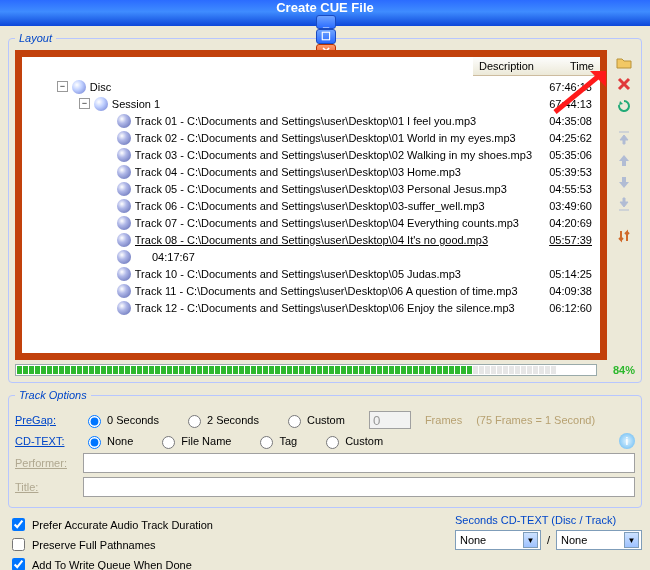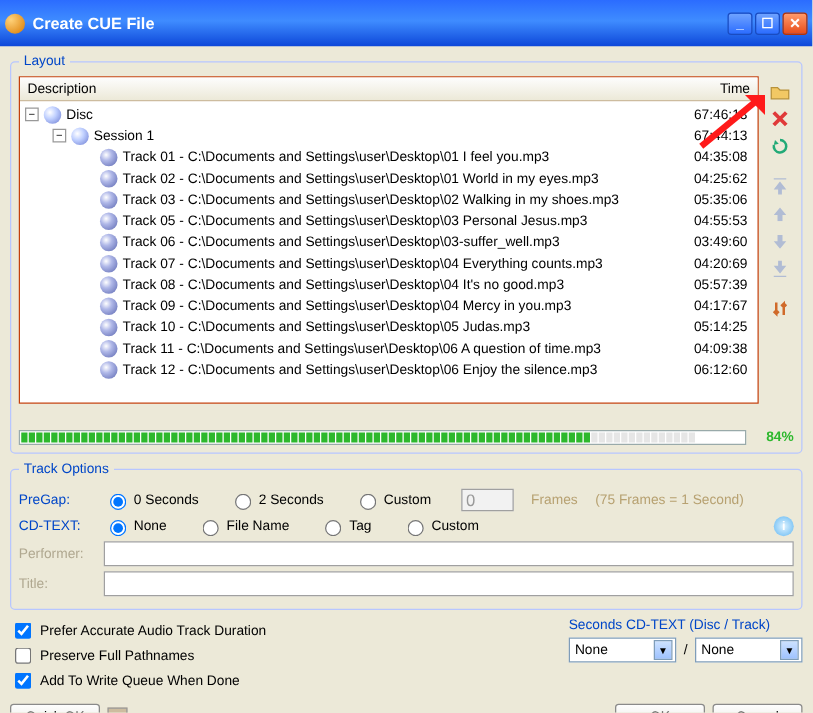--- a/index.html
+++ b/index.html
@@ -6,27 +6,28 @@
 body {
   margin: 0;
   font-family: Tahoma, Arial, sans-serif;
   font-size: 11px;
   background: #ece9d8;
   width: 650px;
   height: 570px;
   overflow: hidden;
 }
 .titlebar {
-  height: 37px;
+  height: 26px;
   background: linear-gradient(to bottom, #2b6cff 0%, #3f8cff 45%, #0d47d9 100%);
   display: flex;
   align-items: center;
   padding: 0 4px;
   color: #fff;
   font-weight: bold;
+  flex-direction: column;
 }
 .titlebar .appicon {
   width: 16px; height: 16px;
   background: radial-gradient(circle at 30% 30%, #ffd27a, #d97a00);
   border-radius: 50%;
   margin-right: 6px;
 }
 .titlebar .title { flex: 1; font-size: 13px; }
 .winbtn {
   width: 20px; height: 18px;
@@ -41,35 +42,36 @@
 .winbtn.close { background: linear-gradient(#ff9a6a,#e74c1a); border: 1px solid #b93200; color: #fff; }
 
 .content { padding: 6px 8px 8px 8px; }
 
 fieldset {
   border: 1px solid #b7c6ff;
   border-radius: 4px;
   margin: 0 0 6px 0;
   padding: 6px 6px 6px 6px;
 }
-legend { color: #0046c8; padding: 0 4px; font-size: 11px; }
+legend { color: #0046c8; padding: 0 4px; font-size: 11px; font-style: italic; }
 
 .layout-body {
   display: flex;
   gap: 6px;
 }
 
 .list-panel {
   flex: 1;
-  border: 1px solid #c2410c;
+  border: 7px solid #c2410c;
   background: #fff;
-  height: 262px;
+  height: 310px;
   display: flex;
   flex-direction: column;
   position: relative;
+  align-items: flex-end;
 }
 .list-header {
   display: flex;
   background: linear-gradient(#fdfdfd,#ece9d8);
   border-bottom: 1px solid #cdbc9f;
   padding: 3px 6px;
   color: #000;
 }
 .list-header .col-desc { flex: 1; }
 .list-header .col-time { width: 60px; text-align: right; white-space: nowrap; }
@@ -131,41 +133,41 @@
   display: flex; align-items: center; justify-content: center;
   border-radius: 2px;
   cursor: pointer;
 }
 .sidebtn.disabled { opacity: 0.4; cursor: default; }
 .sep { height: 8px; }
 
 .progress-wrap {
   display: flex; align-items: flex-end;
   gap: 6px;
-  margin-top: 21px;
+  margin-top: 4px;
 }
 .progress {
   flex: 1;
   height: 12px;
   border: 1px solid #9aa;
   background: #fff;
   display: flex;
   align-items: center;
   padding: 1px;
   gap: 1px;
 }
 .progress .seg {
   width: 5px; height: 8px;
   background: #2db82d;
 }
 .progress .seg.off { background: #e6e6e6; }
 .pct { color: #2db82d; font-weight: bold; width: 32px; text-align: right; }
 
 .opt-row { display: flex; align-items: center; gap: 6px; margin: 4px 0; }
-.opt-label { width: 62px; color: #0046c8; }
+.opt-label { width: 62px; color: #0046c8; text-decoration: underline; }
 .radio { display: flex; align-items: center; gap: 3px; margin-right: 18px; }
 .num-input {
   width: 42px; height: 18px;
   border: 1px solid #a0a0a0;
   background: #f2f2f2;
   color: #999;
   padding: 0 3px;
 }
 .hint { color: #b7a171; margin-left: 8px; }
 .txt-input {
@@ -272,41 +274,45 @@
                 <span class="label">Track 02 - C:\Documents and Settings\user\Desktop\01 World in my eyes.mp3</span>
                 <span class="time">04:25:62</span>
               </div>
               <div class="tree-row" style="padding-left: 64px;">
                 <span class="track-icon"></span>
                 <span class="label">Track 03 - C:\Documents and Settings\user\Desktop\02 Walking in my shoes.mp3</span>
                 <span class="time">05:35:06</span>
               </div>
               <div class="tree-row" style="padding-left: 64px;">
                 <span class="track-icon"></span>
+                <span class="label">Track 04 - C:\Documents and Settings\user\Desktop\03 Home.mp3</span>
+                <span class="time">05:39:53</span>
+              </div>
+              <div class="tree-row" style="padding-left: 64px;">
+                <span class="track-icon"></span>
                 <span class="label">Track 05 - C:\Documents and Settings\user\Desktop\03 Personal Jesus.mp3</span>
                 <span class="time">04:55:53</span>
               </div>
               <div class="tree-row" style="padding-left: 64px;">
                 <span class="track-icon"></span>
                 <span class="label">Track 06 - C:\Documents and Settings\user\Desktop\03-suffer_well.mp3</span>
                 <span class="time">03:49:60</span>
               </div>
               <div class="tree-row" style="padding-left: 64px;">
                 <span class="track-icon"></span>
                 <span class="label">Track 07 - C:\Documents and Settings\user\Desktop\04 Everything counts.mp3</span>
                 <span class="time">04:20:69</span>
               </div>
-              <div class="tree-row" style="padding-left: 64px;">
+              <div class="tree-row" style="padding-left: 64px; text-decoration: underline;">
                 <span class="track-icon"></span>
                 <span class="label">Track 08 - C:\Documents and Settings\user\Desktop\04 It's no good.mp3</span>
                 <span class="time">05:57:39</span>
               </div>
               <div class="tree-row" style="padding-left: 64px;">
                 <span class="track-icon"></span>
-                <span class="label">Track 09 - C:\Documents and Settings\user\Desktop\04 Mercy in you.mp3</span>
                 <span class="time">04:17:67</span>
               </div>
               <div class="tree-row" style="padding-left: 64px;">
                 <span class="track-icon"></span>
                 <span class="label">Track 10 - C:\Documents and Settings\user\Desktop\05 Judas.mp3</span>
                 <span class="time">05:14:25</span>
               </div>
               <div class="tree-row" style="padding-left: 64px;">
                 <span class="track-icon"></span>
                 <span class="label">Track 11 - C:\Documents and Settings\user\Desktop\06 A question of time.mp3</span>

